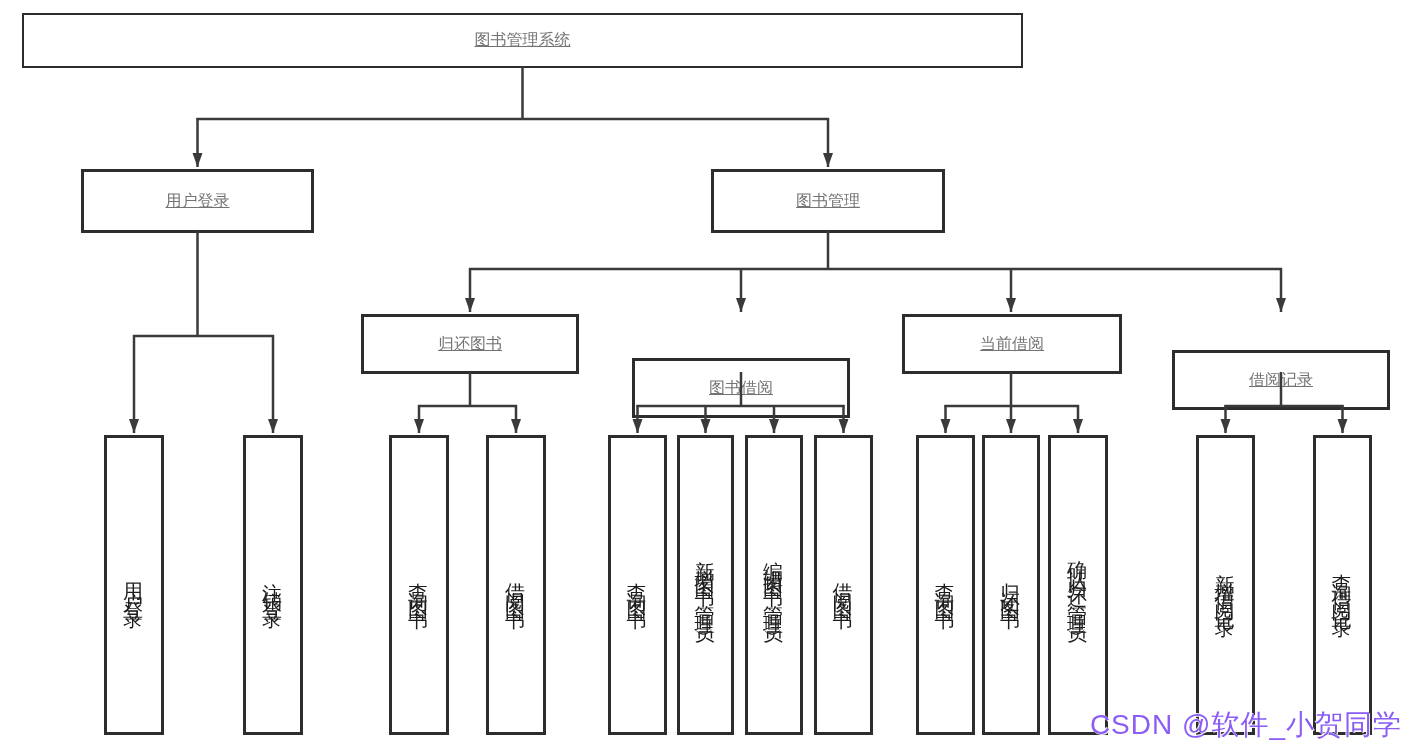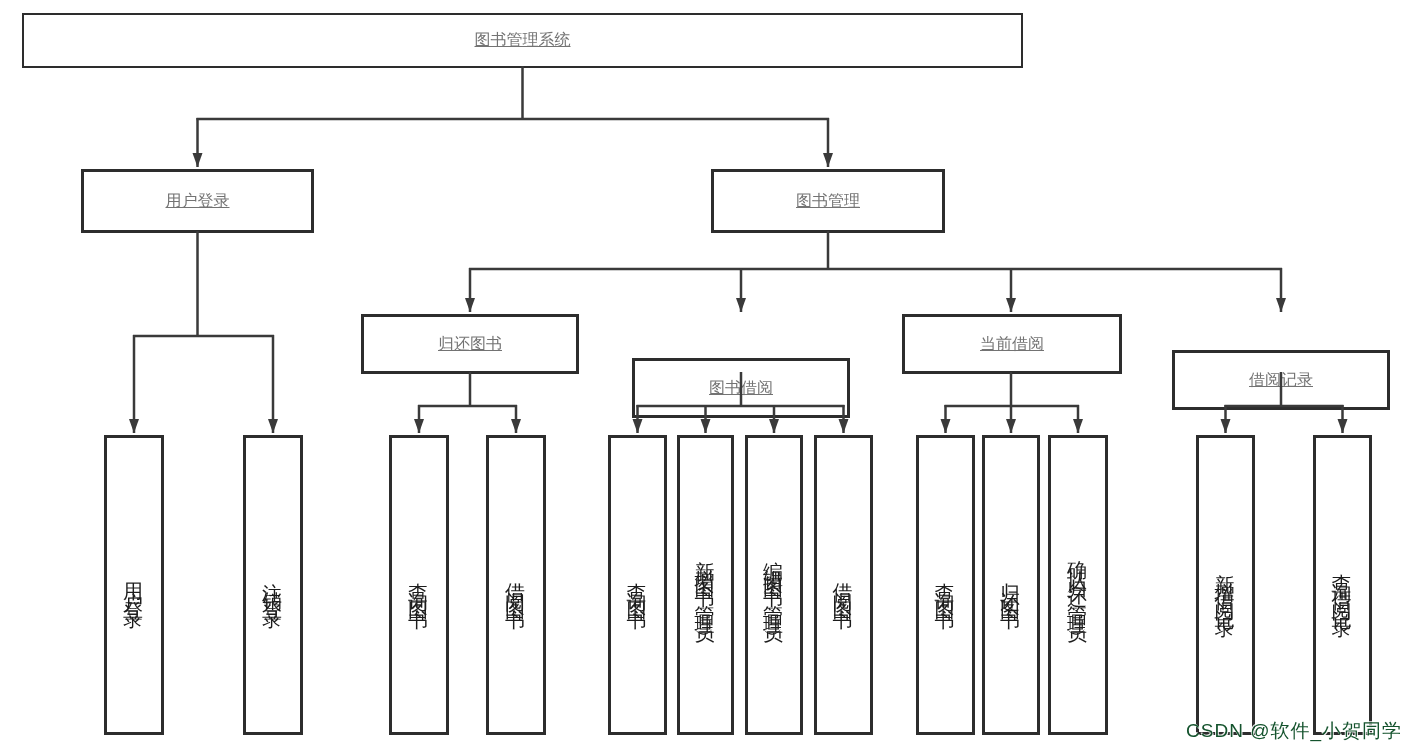--- a/index.html
+++ b/index.html
@@ -33,22 +33,22 @@
     color:#1c1c1c;
     overflow:hidden;
   }
   .connectors {
     position:absolute; left:0; top:0;
     pointer-events:none;
   }
   .watermark {
     position:absolute;
     right:3px; bottom:3px;
-    font-size:19px;
-    color:#14532d;
+    font-size:28px;
+    color:#8b5cf6;
     letter-spacing:1px;
     text-shadow:1px 1px 0 rgba(255,255,255,0.9), -1px -1px 0 rgba(255,255,255,0.9);
     z-index:10;
     white-space:nowrap;
   }
 </style>
 </head>
 <body>
 
 <div class="canvas">

